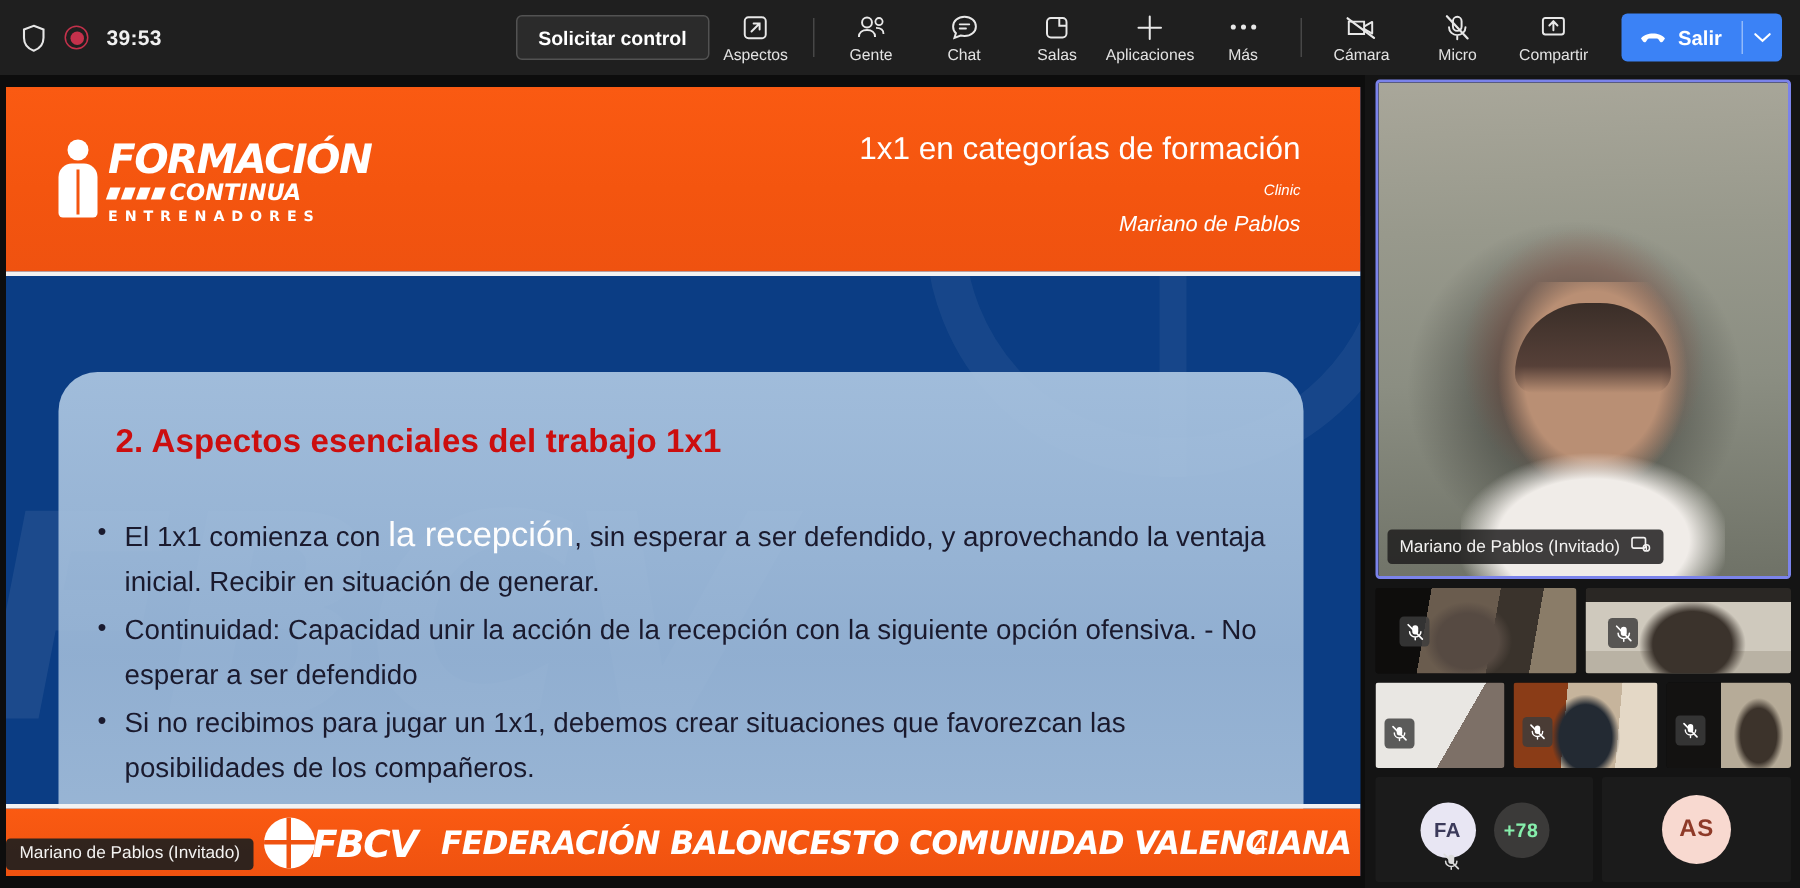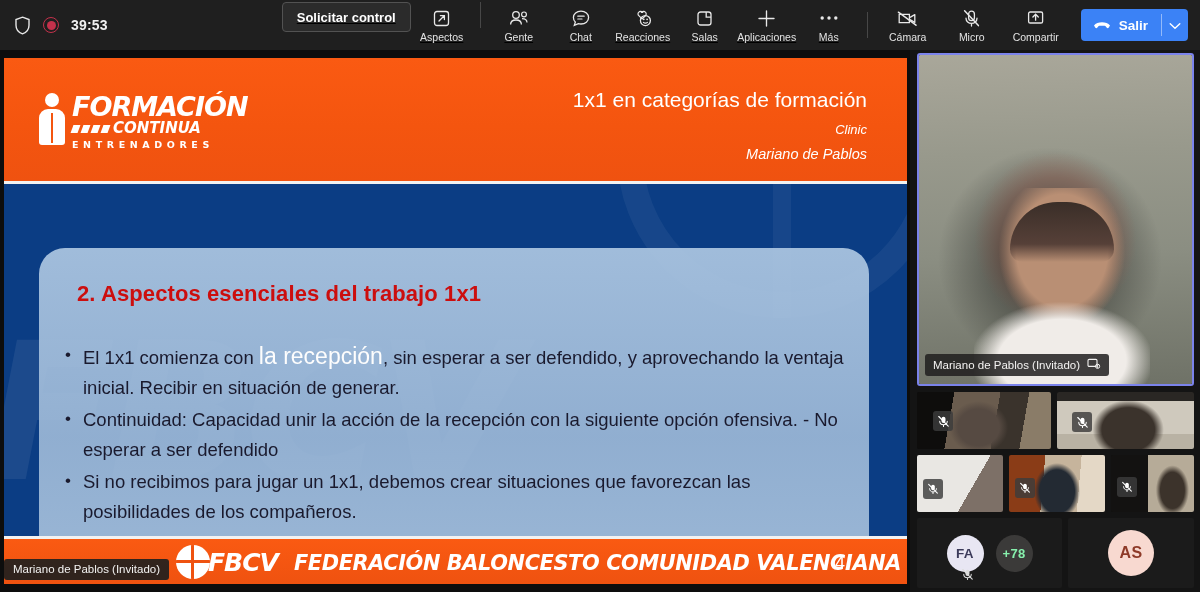--- a/index.html
+++ b/index.html
@@ -17,21 +17,21 @@
   }
   .tb-left{ display:flex; align-items:center; gap:12px; padding-left:14px; width:395px; }
   .shield{ width:17px; height:19px; }
   .rec-dot{
     width:16px; height:16px; border-radius:50%;
     border:1.6px solid #c4314b; display:flex; align-items:center; justify-content:center;
   }
   .rec-dot i{ width:9px; height:9px; border-radius:50%; background:#c4314b; display:block; }
   .timer{ color:#f0f0f0; font-size:14px; font-weight:600; letter-spacing:.2px; }
 
-  .tb-center{ display:flex; align-items:flex-start; gap:0px;text-decoration:underline; }
+  .tb-center{ display:flex; align-items:center; gap:0px; }
   .ctrl-btn{
     height:30px; padding:0 14px; border:1px solid #525252; border-radius:4px;
     background:#2b2b2b; color:#fff; font-size:13px; font-weight:700;
     display:flex; align-items:center; justify-content:center; white-space:nowrap;
   }
   .tool{
     width:62px; height:46px; display:flex; flex-direction:column;
     align-items:center; justify-content:center; gap:3px; color:#e8e8e8;
   }
   .tool .glyph{ height:22px; display:flex; align-items:center; justify-content:center; }
@@ -102,21 +102,21 @@
     font-size:15px; line-height:15px; color:#fff; letter-spacing:0px;
   }
   .logo-txt .l3{
     font-family:"DejaVu Sans", sans-serif; font-weight:700; font-size:9.5px;
     color:#fff; letter-spacing:4.6px; margin-top:3px;
   }
   .head-title{
     position:absolute; right:40px; top:30px; text-align:right; color:#fff;
   }
   .head-title .t1{ font-size:21px; font-weight:400; line-height:24px; }
-  .head-title .t2{ font-size:13px; font-style:italic; margin-top:10px; }
+  .head-title .t2{ font-size:10px; font-style:italic; margin-top:10px; }
   .head-title .t3{ font-size:14.5px; font-style:italic; margin-top:9px; }
 
   .panel{
     position:absolute; left:35px; top:190px; width:830px; height:315px;
     background:linear-gradient(180deg, rgba(173,199,226,.92) 0%, rgba(163,190,219,.88) 60%, rgba(169,195,222,.9) 100%);
     border-radius:26px;
   }
   .panel h2{
     margin:33px 0 0 38px; color:#cc0e0e; font-size:22px; font-weight:700; letter-spacing:.1px;
   }
@@ -272,32 +272,20 @@
       <div class="tool">
         <span class="glyph">
           <svg width="20" height="19" viewBox="0 0 20 19">
               <path d="M10 2.2c4.3 0 7.6 2.8 7.6 6.4S14.3 15 10 15c-.9 0-1.8-.1-2.6-.3L3.3 16.3l1-3.2C2.9 11.9 2.4 10.3 2.4 8.6 2.4 5 5.7 2.2 10 2.2z" fill="none" stroke="#e8e8e8" stroke-width="1.3"></path>
               <path d="M6.8 7.2h6.4M6.8 10h4.2" stroke="#e8e8e8" stroke-width="1.2" stroke-linecap="round"></path>
             </svg>
         </span>
         <span class="lbl">Chat</span>
       </div>
 
-      <div class="tool">
-        <span class="glyph">
-          <svg width="22" height="19" viewBox="0 0 22 19">
-              <path d="M10.4 3.4c-.9-1.1-2.6-1.3-3.6-.3-1.1 1-1 2.6 0 3.6l3.3 3.2 3.3-3.2c1-1 1.1-2.6 0-3.6-1-1-2.7-.8-3.6.3z" fill="none" stroke="#e8e8e8" stroke-width="1.2"></path>
-              <circle cx="13.4" cy="11.6" r="5" fill="none" stroke="#e8e8e8" stroke-width="1.3"></circle>
-              <circle cx="11.8" cy="10.3" r=".85" fill="#e8e8e8"></circle>
-              <circle cx="15.1" cy="10.3" r=".85" fill="#e8e8e8"></circle>
-              <path d="M11.5 13.3c1.1 1.1 2.8 1.1 3.9 0" fill="none" stroke="#e8e8e8" stroke-width="1.2" stroke-linecap="round"></path>
-            </svg>
-        </span>
-        <span class="lbl">Reacciones</span>
-      </div>
 
       <div class="tool">
         <span class="glyph">
           <svg width="19" height="19" viewBox="0 0 19 19">
               <rect x="3" y="3" width="13" height="13" rx="2.6" fill="none" stroke="#e8e8e8" stroke-width="1.3"></rect>
               <path d="M11.2 3v5.2H16" fill="none" stroke="#e8e8e8" stroke-width="1.3"></path>
             </svg>
         </span>
         <span class="lbl">Salas</span>
       </div>

